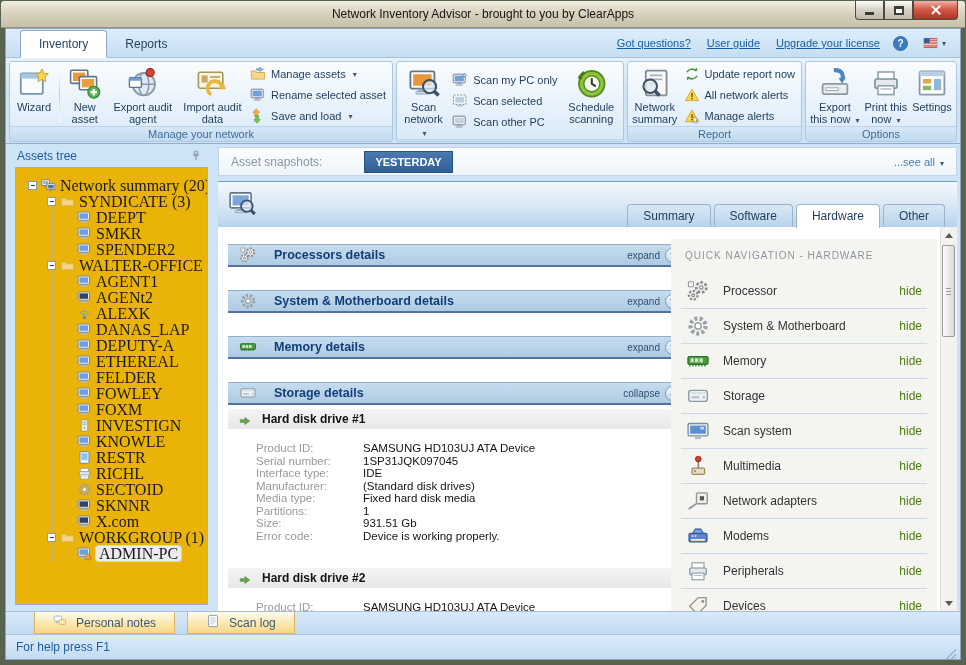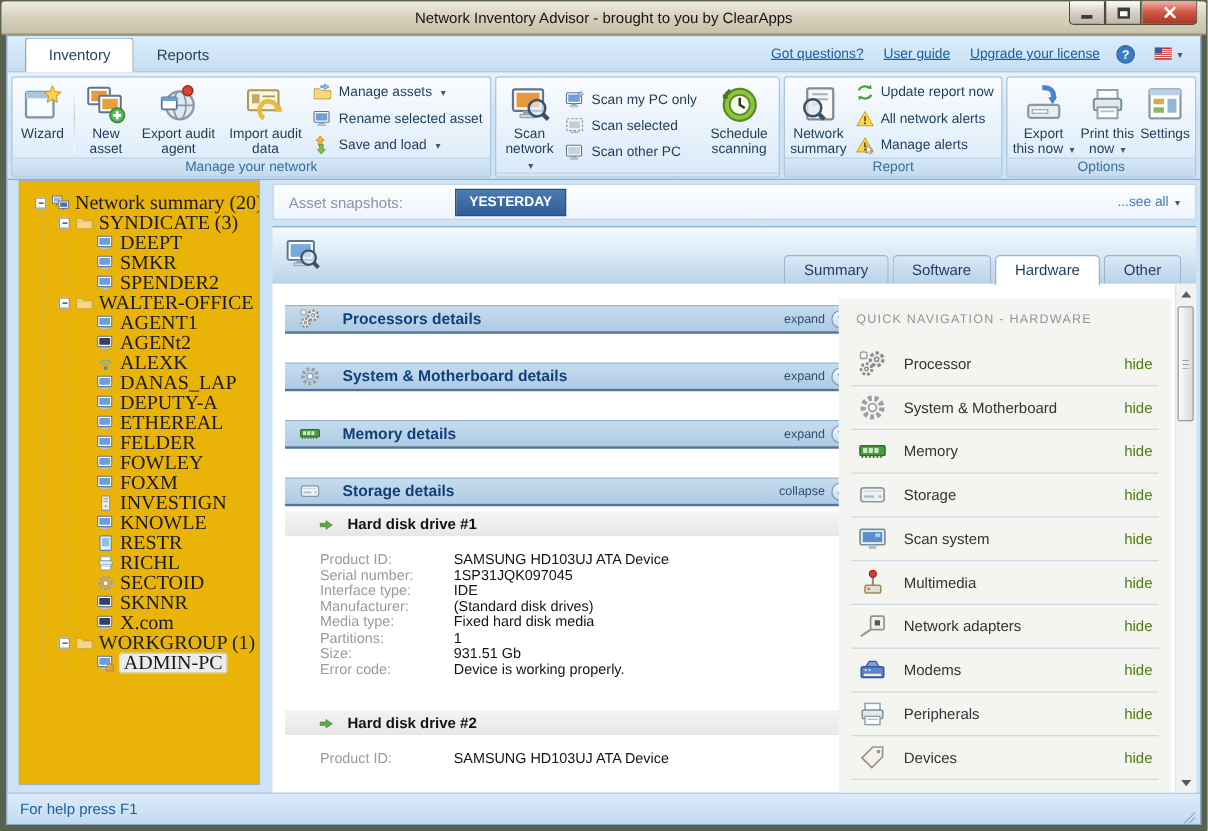--- a/index.html
+++ b/index.html
@@ -112,21 +112,21 @@
   .sec-title { font-weight:bold; font-size:12.5px; color:#123f7a; flex:1; }
   .sec-state { font-size:10px; color:#2f4f6f; margin-right:5px; }
   .sec-btn { width:15px; height:15px; border-radius:50%; flex:0 0 15px;
     background:linear-gradient(#f6fafc,#c6d9ea); border:1px solid #7e9cbd;
     display:flex; align-items:center; justify-content:center; cursor:pointer; }
   .chev { width:0; height:0; border-left:3.5px solid transparent; border-right:3.5px solid transparent; }
   .chev.down { border-top:4.5px solid #4a6f96; }
   .chev.up { border-bottom:4.5px solid #4a6f96; }
   #storageBody { margin-top:-19px; }
   .hddbar { height:20px; background:linear-gradient(#f4f4f4,#e7e7e7); display:flex; align-items:center;
-    padding:0 24px; }
+    padding:0 8px; }
   .hdd-arrow { width:12px; height:12px; margin:0 11px 0 3px; }
   .hdd-arrow svg { width:12px; height:12px; }
   .hdd-title { font-weight:bold; font-size:12px; color:#141414; }
   .fields { padding:13px 0 26px 28px; }
   .frow { display:flex; font-size:11.5px; line-height:12.5px; }
   .flabel { width:107px; flex:0 0 107px; color:#9a9a9a; }
   .fvalue { color:#141414; white-space:nowrap; }
 
   .quicknav { position:absolute; top:12px; right:20px; width:266px; bottom:0; background:#f4f4f1; overflow:hidden; }
   .qn-title { font-size:10px; color:#8e959e; letter-spacing:1px; padding:11px 0 13px 14px; }
@@ -409,20 +409,28 @@
                 </svg></span>
               <span>Settings</span>
             </div>
         </div>
         <div class="glabel">Options</div>
       </div>
     </div>
 
     <div class="main">
       <div class="left-panel">
+        <div class="panel-header">
+          <span>Assets tree</span>
+          <span class="pinicon"><svg viewBox="0 0 16 16" xmlns="http://www.w3.org/2000/svg" width="100%" height="100%">
+                <rect x="5.4" y="1.6" width="5.2" height="4.6" rx="0.6" fill="#c2cad2" stroke="#788494" stroke-width="0.8"></rect>
+                <path d="M4.4 6.2 h7.2 l-1 1.6 h-5.2 z" fill="#a8b2bc" stroke="#788494" stroke-width="0.6"></path>
+                <line x1="8" y1="7.8" x2="8" y2="13.4" stroke="#788494" stroke-width="1.2"></line>
+              </svg></span>
+        </div>
         <div class="tree-box" id="treeBox">
             <div class="tnode">
               <span class="expander"></span>
               <span class="ticon"><svg viewBox="0 0 16 16" xmlns="http://www.w3.org/2000/svg" width="100%" height="100%">
                   <rect x="1" y="2" width="8" height="6" fill="#fff" stroke="#60748c" stroke-width="0.8"></rect>
                   <rect x="2.2" y="3.2" width="5.6" height="3.6" fill="#9ab8d8"></rect>
                   <rect x="6.4" y="6.2" width="8.4" height="6.2" fill="#fff" stroke="#60748c" stroke-width="0.8"></rect>
                   <rect x="7.6" y="7.4" width="6" height="3.8" fill="#53749a"></rect>
                   <line x1="4.5" y1="8" x2="4.5" y2="10" stroke="#60748c"></line>
                   <line x1="10.5" y1="12.4" x2="10.5" y2="14" stroke="#60748c"></line>
@@ -889,19 +897,36 @@
               <div class="sb-thumb"></div>
               <div class="sb-btn sb-down">
                   <span class="arr-down"></span>
                 </div>
             </div>
           </div>
         </div>
       </div>
     </div>
 
+    <div class="bottom-tabs">
+      <div class="btab">
+        <span><svg viewBox="0 0 16 16" xmlns="http://www.w3.org/2000/svg" width="100%" height="100%">
+              <rect x="1.4" y="2.4" width="8.4" height="5.8" rx="1.4" fill="#fff" stroke="#8a9ab0" stroke-width="0.8"></rect>
+              <path d="M3.6 8.2 v2.4 l2.4 -2.4 z" fill="#fff" stroke="#8a9ab0" stroke-width="0.7"></path>
+              <rect x="7" y="6.6" width="7.4" height="5.4" rx="1.4" fill="#ffe9b0" stroke="#c8a84a" stroke-width="0.8"></rect>
+            </svg></span>
+        <span>Personal notes</span>
+      </div>
+      <div class="btab">
+        <span><svg viewBox="0 0 16 16" xmlns="http://www.w3.org/2000/svg" width="100%" height="100%">
+              <rect x="3" y="1.6" width="10" height="12.8" rx="0.8" fill="#fff" stroke="#6a8ab0" stroke-width="0.9"></rect>
+              <path d="M5 4.6 h6 M5 6.8 h6 M5 9 h6 M5 11.2 h4" stroke="#9ab2cc" stroke-width="0.8"></path>
+            </svg></span>
+        <span>Scan log</span>
+      </div>
+    </div>
 
     <div class="statusbar">
       <span>For help press F1</span>
       <span class="grip"></span>
     </div>
   </div>
 </div>
 
 </body></html>

